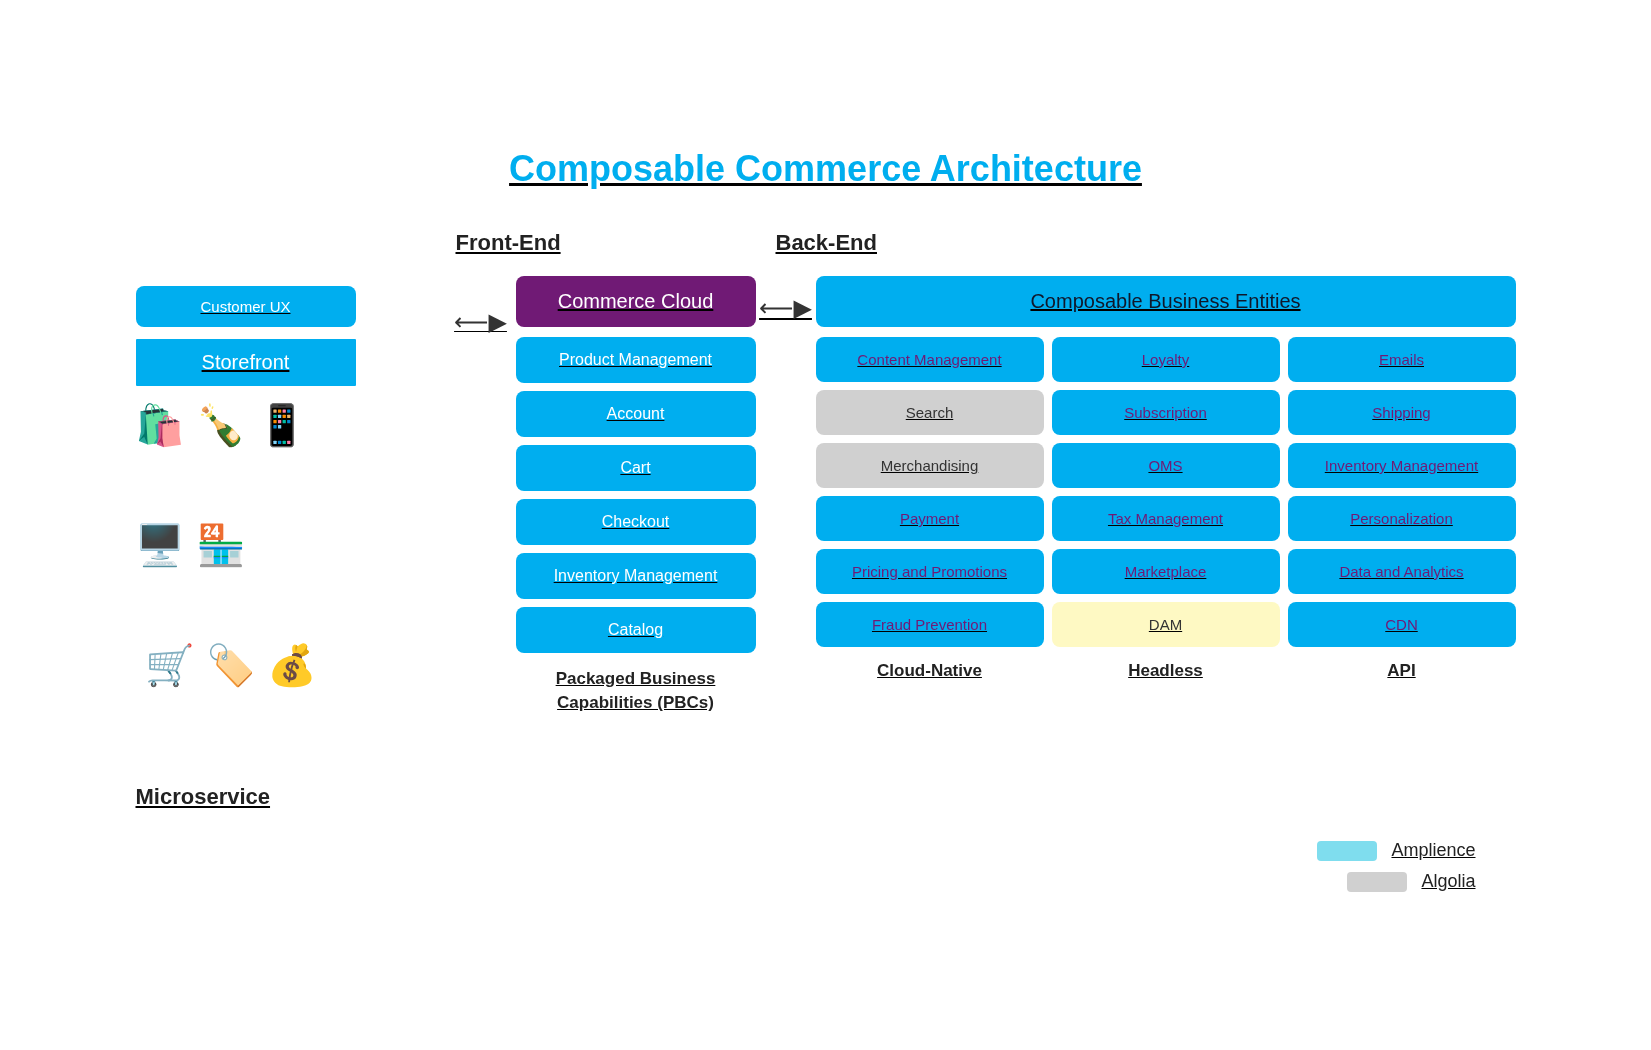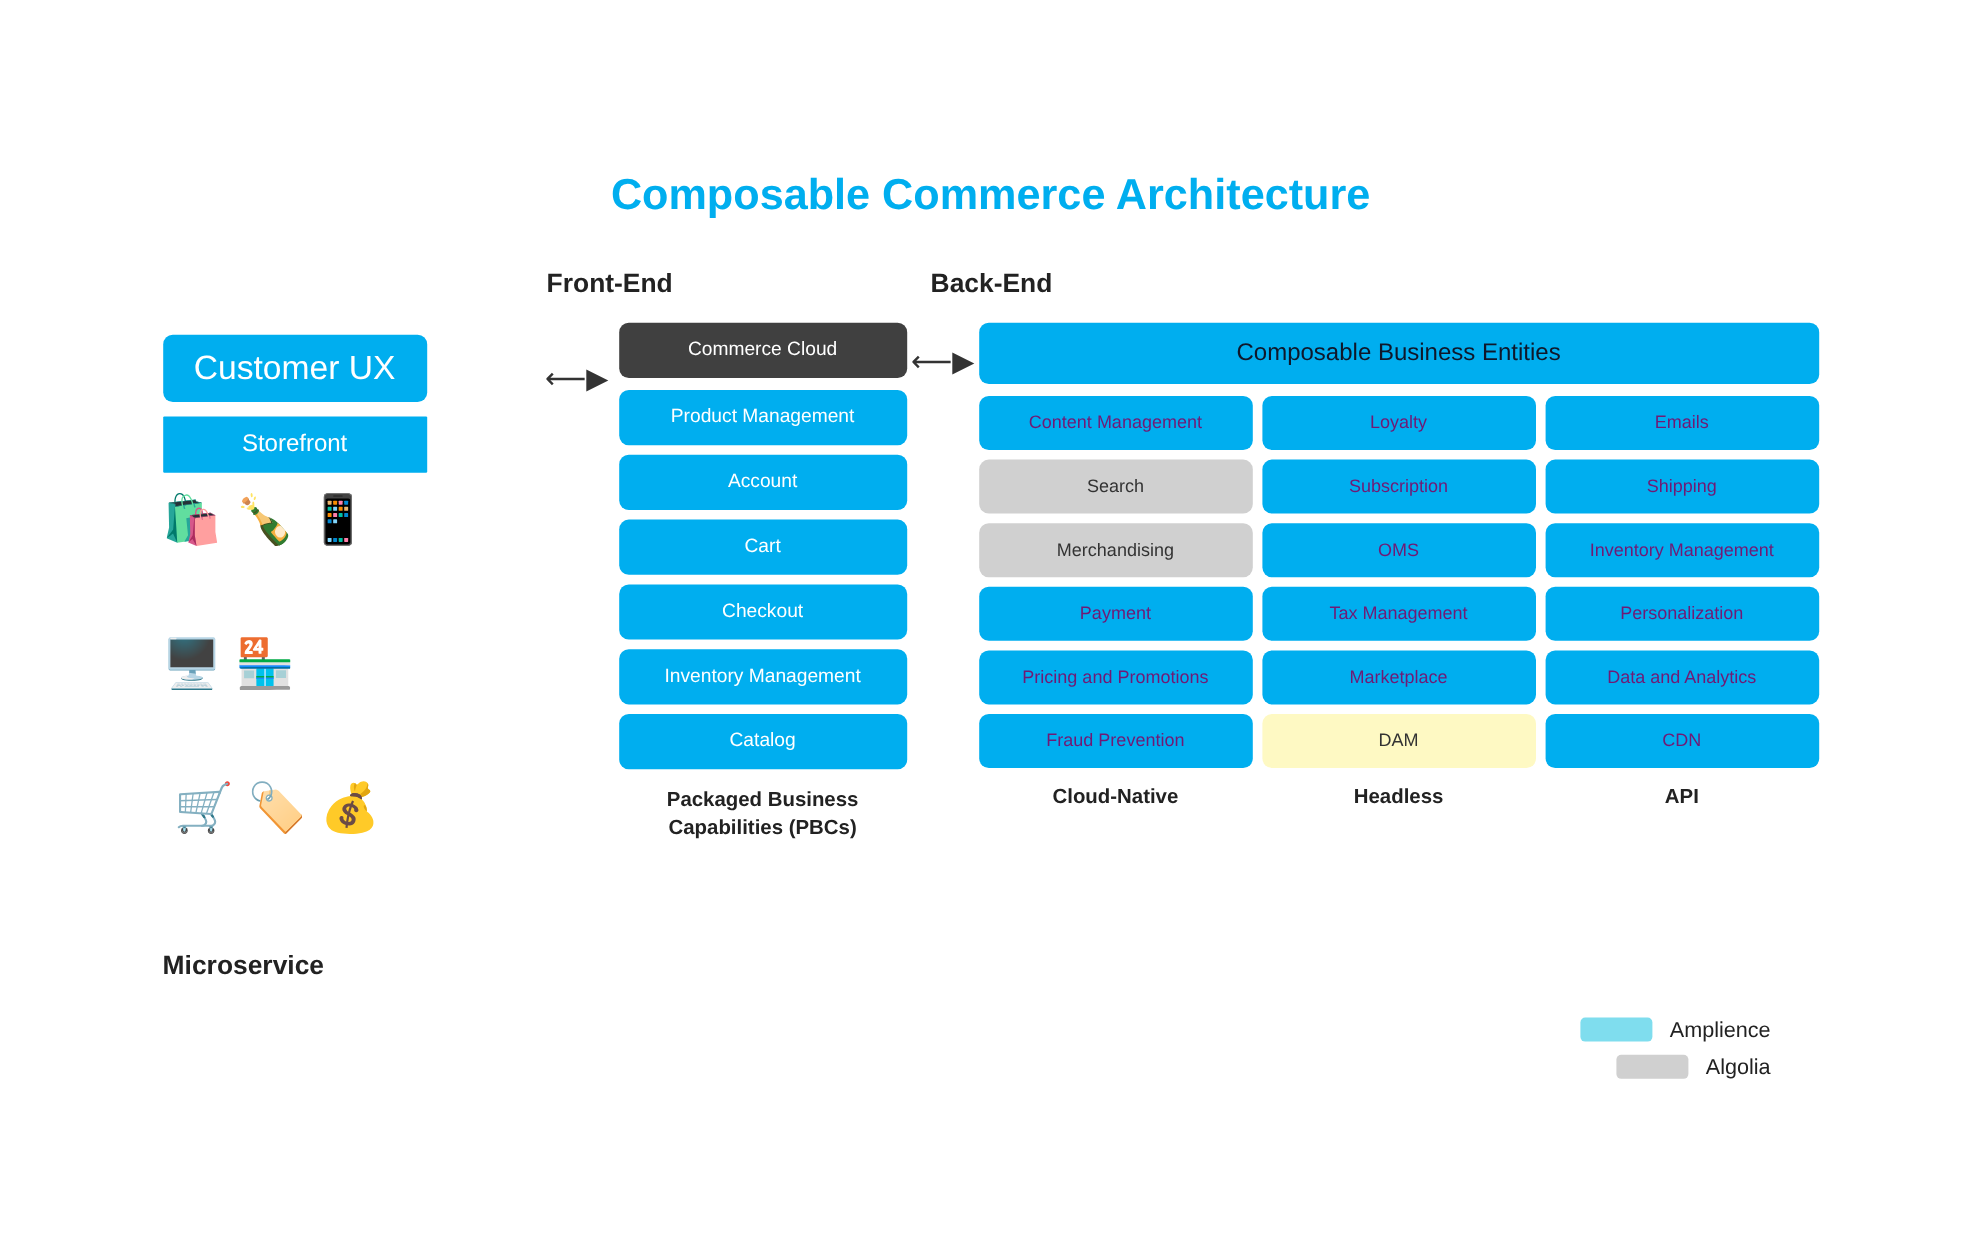--- a/index.html
+++ b/index.html
@@ -8,20 +8,21 @@
       font-family: Arial, sans-serif;
       width: 1651px;
       min-height: 1050px;
       display: flex;
       align-items: center;
       justify-content: center;
     }
     .page {
       width: 1500px;
       padding: 40px 60px;
+      text-decoration: underline;
     }
     .main-title {
       text-align: center;
       color: #00AEEF;
       font-size: 36px;
       font-weight: bold;
       margin-bottom: 40px;
     }
     .section-labels {
       display: flex;
@@ -49,21 +50,21 @@
       display: flex;
       flex-direction: column;
       align-items: flex-start;
       padding-top: 10px;
     }
     .customer-ux-box {
       background: #00AEEF;
       color: white;
       border-radius: 8px;
       padding: 12px 24px;
-      font-size: 28px;
+      font-size: 15px;
       text-align: center;
       width: 220px;
       margin-bottom: 12px;
     }
     .storefront-box {
       background: #00AEEF;
       color: white;
       border-radius: 1px;
       padding: 12px 24px;
       font-size: 20px;
@@ -101,25 +102,25 @@
       align-items: center;
       padding-top: 14px;
     }
 
     
     .cc-col {
       width: 240px;
       flex-shrink: 0;
     }
     .cc-header {
-      background: #404040;
+      background: #701a75;
       color: white;
       border-radius: 8px;
       padding: 14px 10px;
-      font-size: 16px;
+      font-size: 20px;
       text-align: center;
       margin-bottom: 10px;
     }
     .cc-item {
       background: #00AEEF;
       color: white;
       border-radius: 8px;
       padding: 14px 10px;
       font-size: 16px;
       text-align: center;

